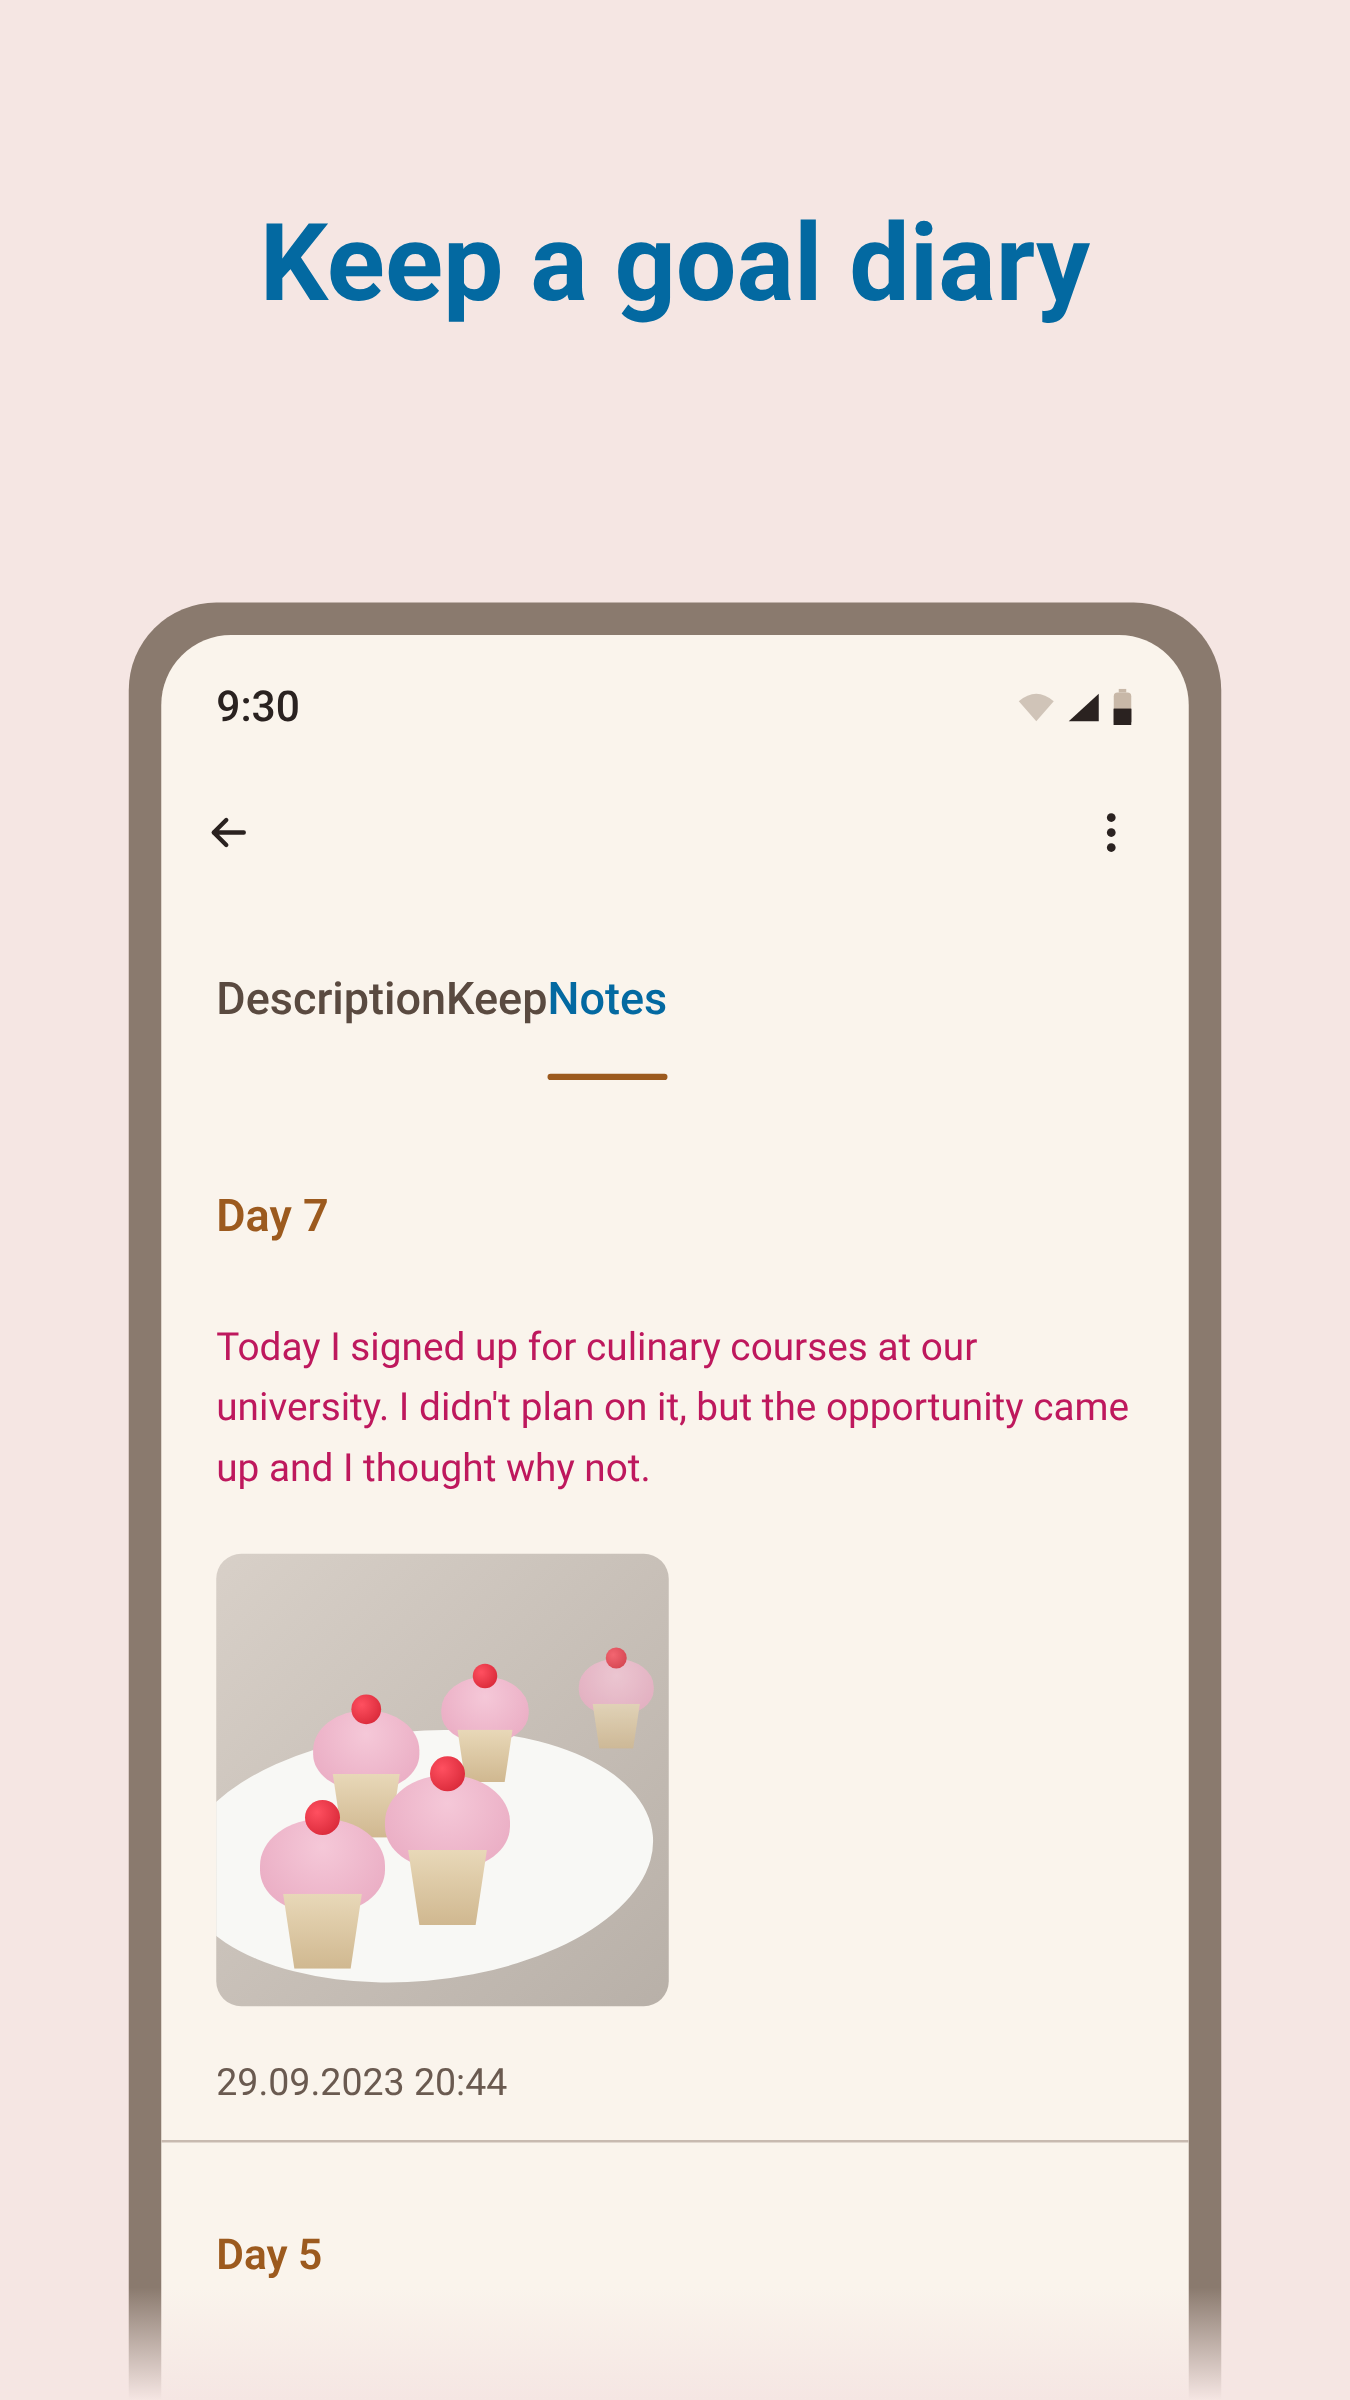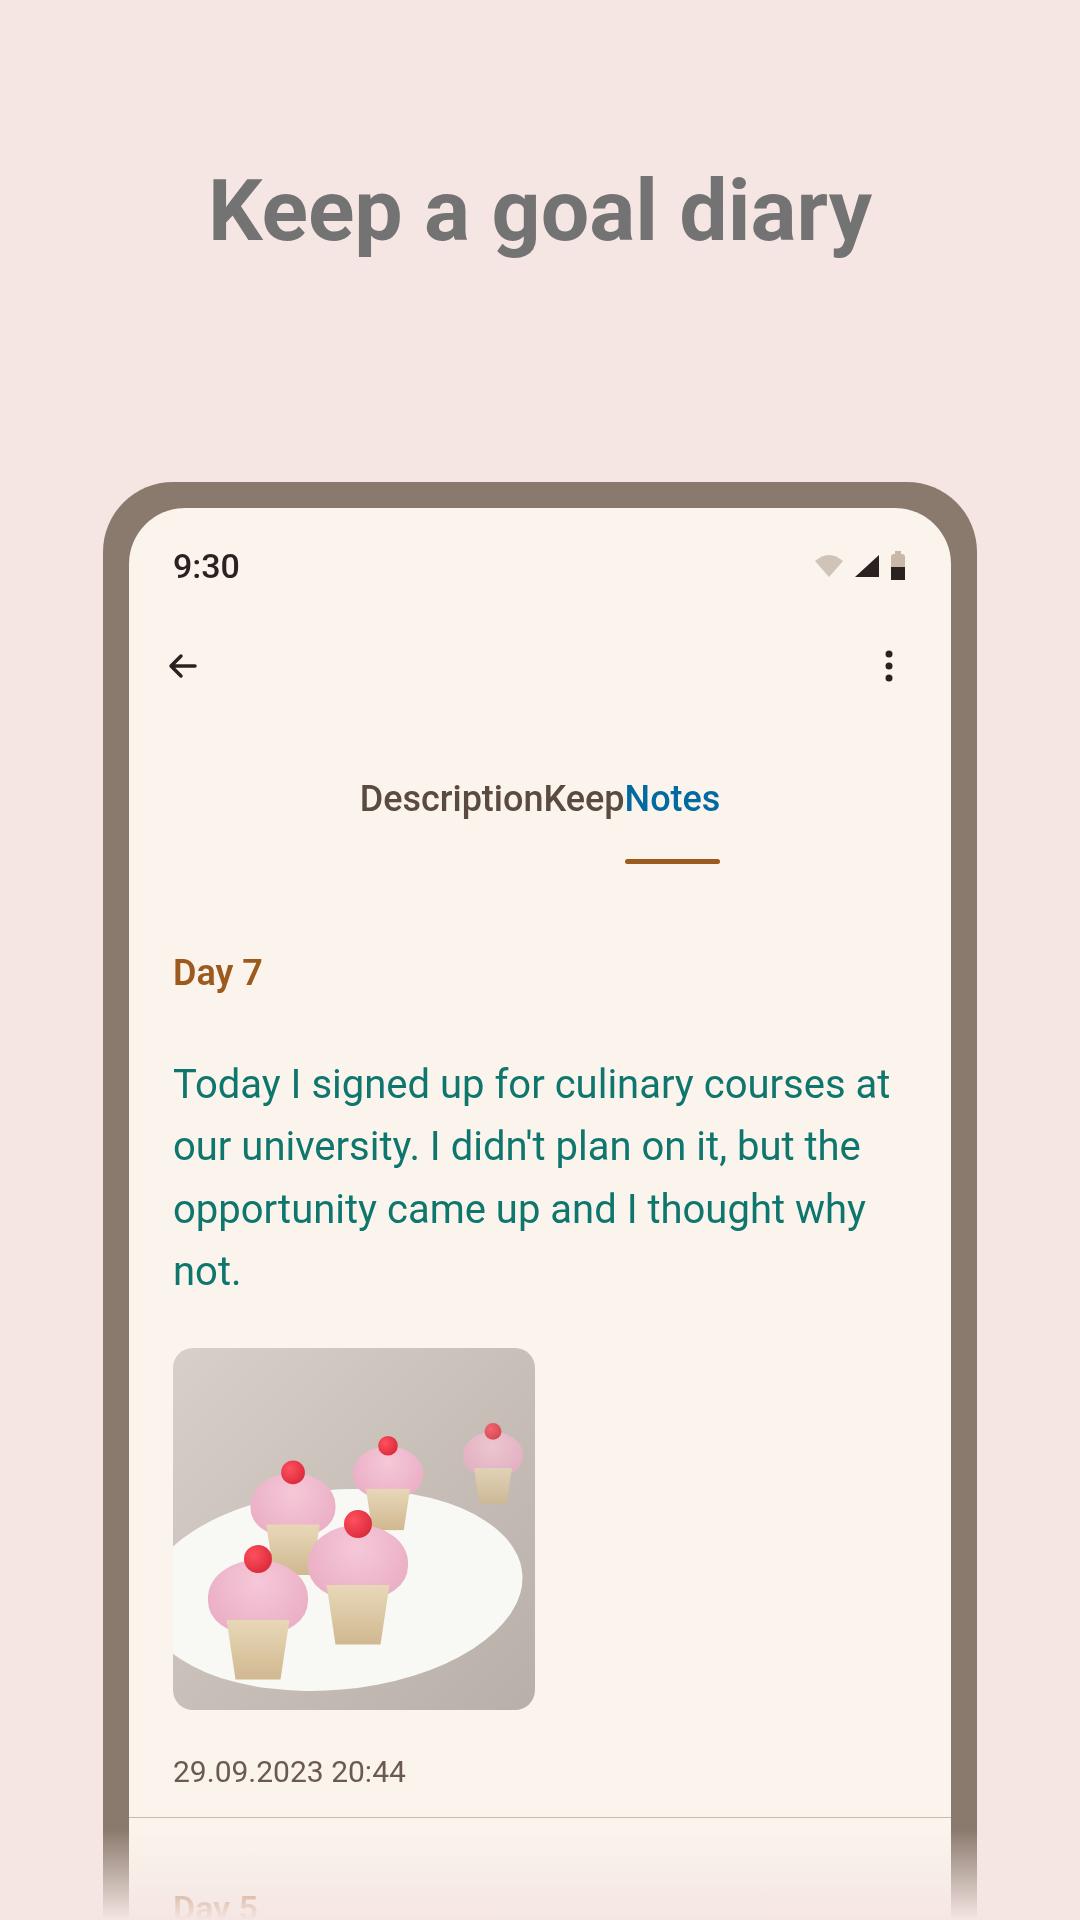--- a/index.html
+++ b/index.html
@@ -7,21 +7,21 @@
       width: 1080px;
       height: 1920px;
       background: #f5e6e3;
       font-family: -apple-system, BlinkMacSystemFont, 'Segoe UI', Roboto, sans-serif;
       overflow: hidden;
     }
     .hero-title {
       text-align: center;
       font-size: 86px;
       font-weight: 700;
-      color: #737373;
+      color: #0369a1;
       margin-top: 160px;
     }
     .phone-frame {
       position: absolute;
       top: 482px;
       left: 103px;
       width: 874px;
       height: 1736px;
       background: #8a7a6e;
       border-radius: 70px 70px 0 0;
@@ -67,21 +67,21 @@
     }
     .more-dots {
       width: 44px;
       height: 44px;
       display: flex;
       align-items: center;
       justify-content: center;
     }
     .tabs {
       display: flex;
-      justify-content: center;
+      justify-content: flex-start;
       padding: 80px 44px 0 44px;
     }
     .tab {
       font-size: 36px;
       font-weight: 500;
       color: #5a4a40;
       padding-bottom: 44px;
       position: relative;
     }
     .tab.active {
@@ -100,23 +100,23 @@
     .content {
       padding: 88px 44px 0 44px;
     }
     .day-title {
       font-size: 36px;
       font-weight: 600;
       color: #9c5a1e;
       margin-bottom: 60px;
     }
     .note-text {
-      font-size: 40px;
+      font-size: 31px;
       line-height: 1.56;
-      color: #0f766e;
+      color: #be185d;
       margin-bottom: 44px;
     }
     .note-image {
       width: 362px;
       height: 362px;
       border-radius: 20px;
       margin-bottom: 44px;
       background: linear-gradient(135deg, #d8d0c8 0%, #b8b0a8 100%);
       position: relative;
       overflow: hidden;

